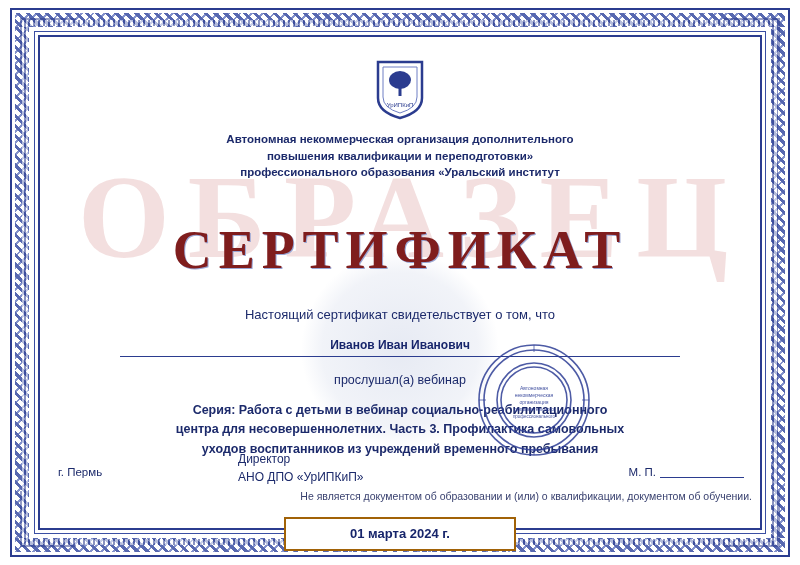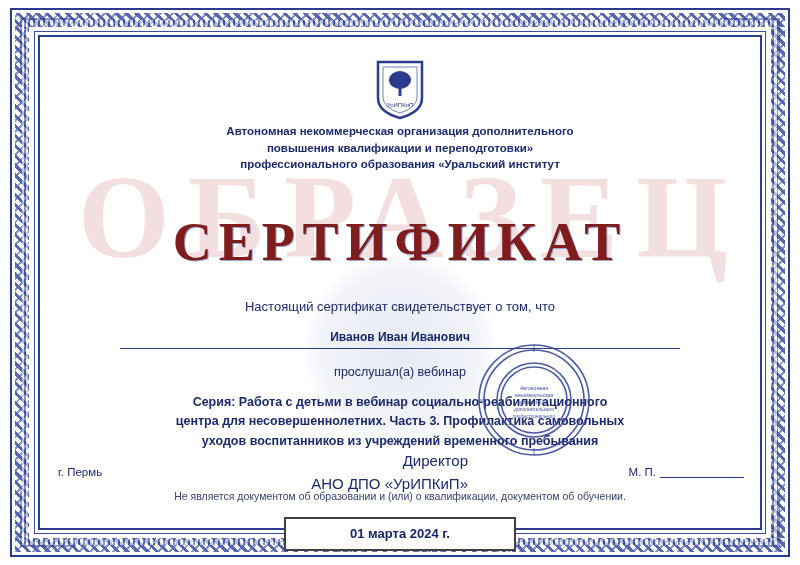--- a/index.html
+++ b/index.html
@@ -116,21 +116,21 @@
   }
 
   .logo {
     margin: 14px auto 0;
     width: 52px; height: 62px;
     position: relative;
   }
   .logo svg { display: block; }
 
   .org {
-    margin-top: 3px;
+    margin-top: 11px;
     font-size: 11.5px;
     font-weight: bold;
     line-height: 1.45;
     color: #1c2a6b;
   }
 
   .title {
     margin-top: 38px;
     font-size: 54px;
     font-weight: bold;
@@ -193,54 +193,54 @@
   .city {
     position: absolute;
     left: 10px; top: 22px;
     font-size: 11.5px;
     text-align: right;
   }
   .director {
     position: absolute;
     left: 190px; top: 6px;
     width: 230px;
-    font-size: 15px;
+    font-size: 12px;
     line-height: 1.5;
-    text-align: right;
+    text-align: left;
   }
   .mp {
     position: absolute;
     right: 96px; top: 22px;
     font-size: 11.5px;
   }
   .mp-rule {
     position: absolute;
     right: 8px; top: 33px;
     width: 84px; height: 1px;
     background: #2b3c8f;
   }
 
   .disclaimer {
     position: absolute;
     left: 0; top: 446px;
     width: 704px;
-    text-align: center;
+    text-align: right;
     font-size: 10.5px;
     color: #3a4270;
   }
 
   
   .date-box {
     position: absolute;
     left: 50%;
     transform: translateX(-50%);
     bottom: 14px;
     width: 232px;
     padding: 7px 0 8px;
-    border: 2px solid #404040;
+    border: 2px solid #a16207;
     background: #ffffff;
     font-size: 13px;
     font-weight: bold;
     color: #17256b;
     text-align: center;
   }
 </style>
 </head>
 <body>
 

